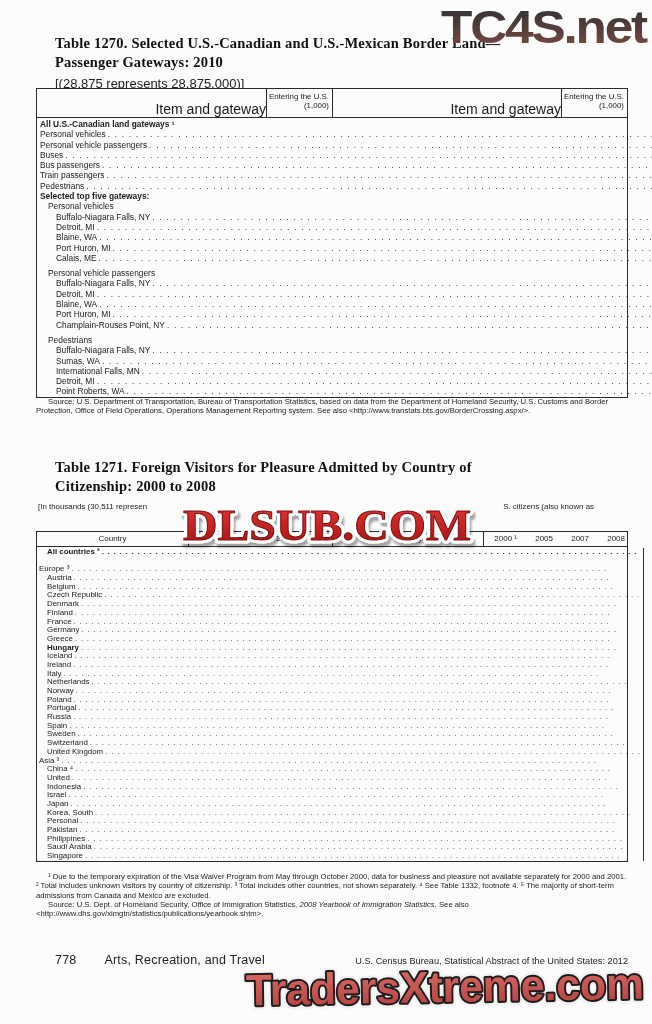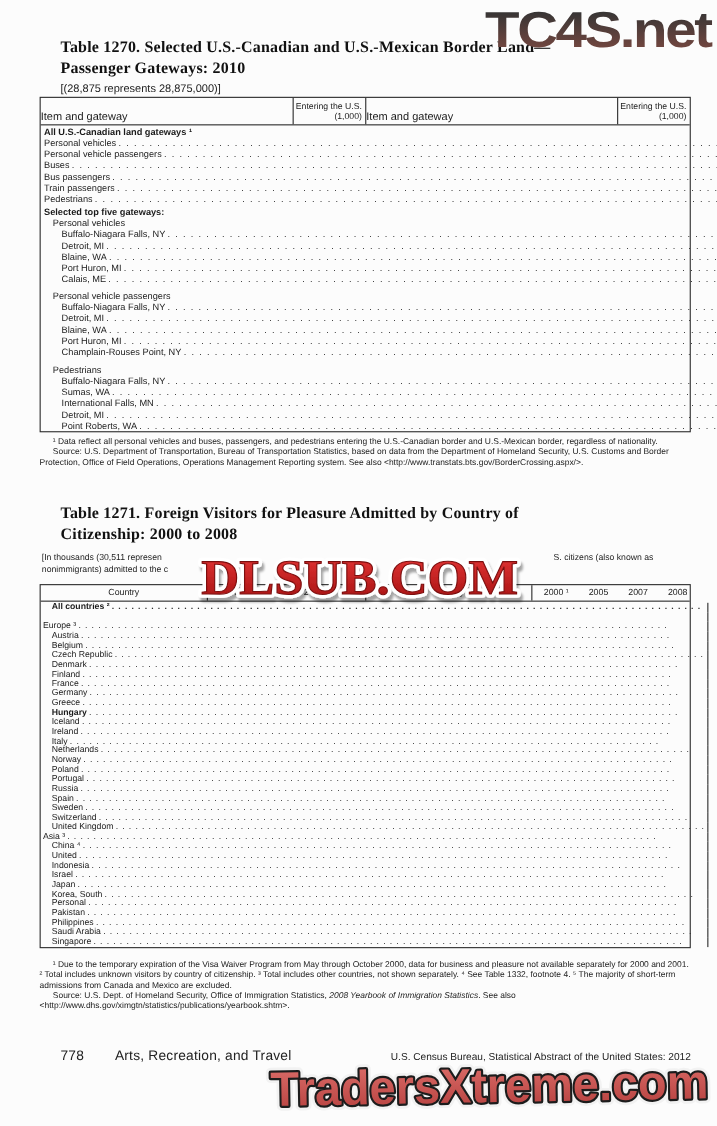--- a/index.html
+++ b/index.html
@@ -2,27 +2,27 @@
 <html><head>
 <meta charset="utf-8">
 <style>
   html,body{margin:0;padding:0;}
   body{width:652px;height:1024px;position:relative;background:#fcfcfc;
        font-family:"Liberation Sans",sans-serif;color:#1b1b1b;overflow:hidden;}
   .abs{position:absolute;}
   
   .tbl-title{font-family:"Liberation Serif",serif;font-weight:bold;
              font-size:14.5px;line-height:19px;letter-spacing:.2px;color:#111;}
-  .bracket-note{font-size:10px;color:#222;}
+  .bracket-note{font-size:13px;color:#222;}
   
   .t70{left:36px;top:88px;width:590px;border:1px solid #2a2a2a;border-top:1.5px solid #2a2a2a;background:#fcfcfc;}
   .t70h{display:flex;border-bottom:1px solid #2a2a2a;}
   .t70h-half{flex:0 0 295px;display:flex;box-sizing:border-box;}
   .t70h-half.rb{border-left:1px solid #2a2a2a;}
-  .h-item{flex:1 1 auto;text-align:left;align-self:center;font-size:10px;margin-top:12px;}
+  .h-item{flex:1 1 auto;text-align:right;align-self:center;font-size:14px;margin-top:12px;}
   .h-val{flex:0 0 66px;border-left:1px solid #2a2a2a;text-align:right;
          padding:3px 3px 2px 0;box-sizing:border-box;font-size:7.9px;line-height:9.3px;}
   .t70body{display:flex;}
   .t70col{flex:0 0 295px;box-sizing:border-box;padding-top:1px;}
   .t70r{display:flex;height:10.3px;line-height:10.5px;font-size:8.4px;}
   .t70r.sp{height:5px;}
   .t70r .lbl{white-space:nowrap;flex:0 0 auto;overflow:hidden;}
   .t70r .lbl.b{font-weight:bold;}
   .dots{flex:1 1 0;overflow:hidden;white-space:nowrap;color:#2a2a2a;
         letter-spacing:1.2px;padding:0 2px;}
@@ -194,34 +194,32 @@
         <div class="t70r">
           <span class="lbl" style="padding-left: 19px;">Point Roberts, WA</span>
           <span class="dots">. . . . . . . . . . . . . . . . . . . . . . . . . . . . . . . . . . . . . . . . . . . . . . . . . . . . . . . . . . . . . . . . . . . . . . . . . . . . . . . . . . . . . . . . . . </span>
         </div>
       </div>
 
   </div>
 </div>
 
 <div class="abs foot" style="left:36px;top:397px;width:592px;">
-  <p>¹ Data reflect all personal vehicles and buses, passengers, and pedestrians entering the U.S.-Canadian border and U.S.-Mexican border, regardless of nationality.</p>
   <p>Source: U.S. Department of Transportation, Bureau of Transportation Statistics, based on data from the Department of Homeland Security, U.S. Customs and Border Protection, Office of Field Operations, Operations Management Reporting system. See also &lt;http://www.transtats.bts.gov/BorderCrossing.aspx/&gt;.</p>
 </div>
 
 <div class="abs tbl-title" style="left:55px;top:458px;">
   <div>Table 1271. Foreign Visitors for Pleasure Admitted by Country of</div>
   <div>Citizenship: 2000 to 2008</div>
 </div>
 <div class="abs t71note" style="left:38px;top:501px;">
   <div class="l1">
     <span>[In thousands (30,511 represen</span>
     <span>S. citizens (also known as</span>
   </div>
-  <div>nonimmigrants) admitted to the c</div>
 </div>
 
 <div class="abs t71">
   <div class="t71h">
     <div class="t71h-half">
       <div class="hc">Country</div>
       <div class="hy first">2000 ¹</div>
       <div class="hy">2005</div>
       <div class="hy">2007</div>
       <div class="hy">2008</div>

